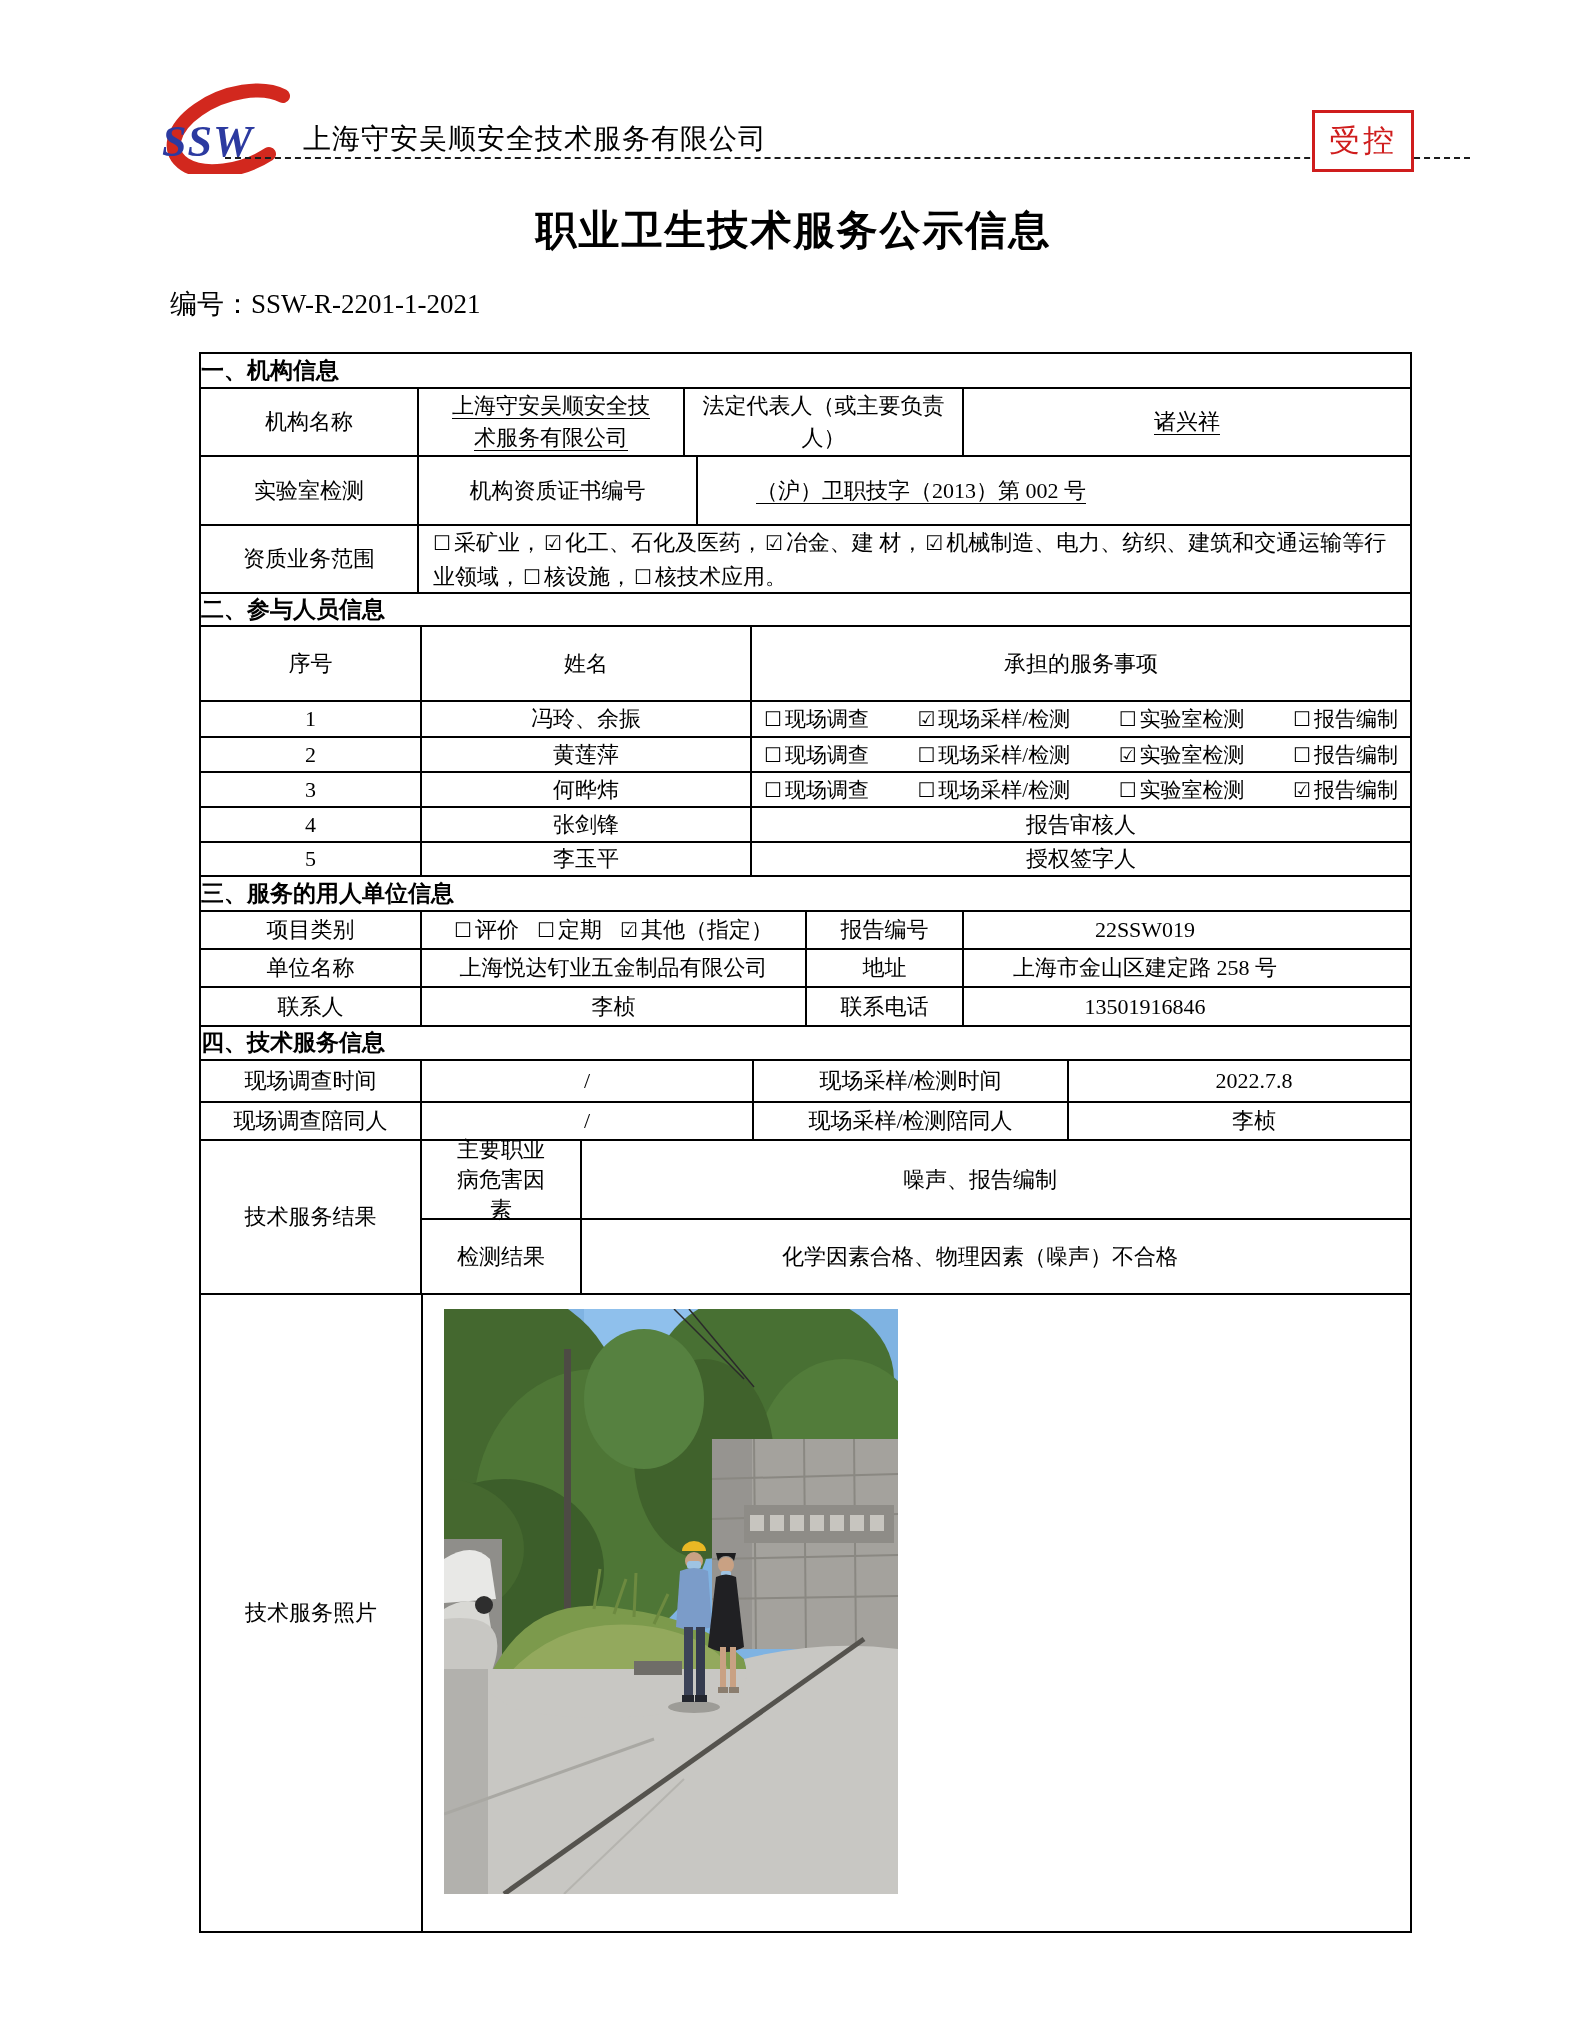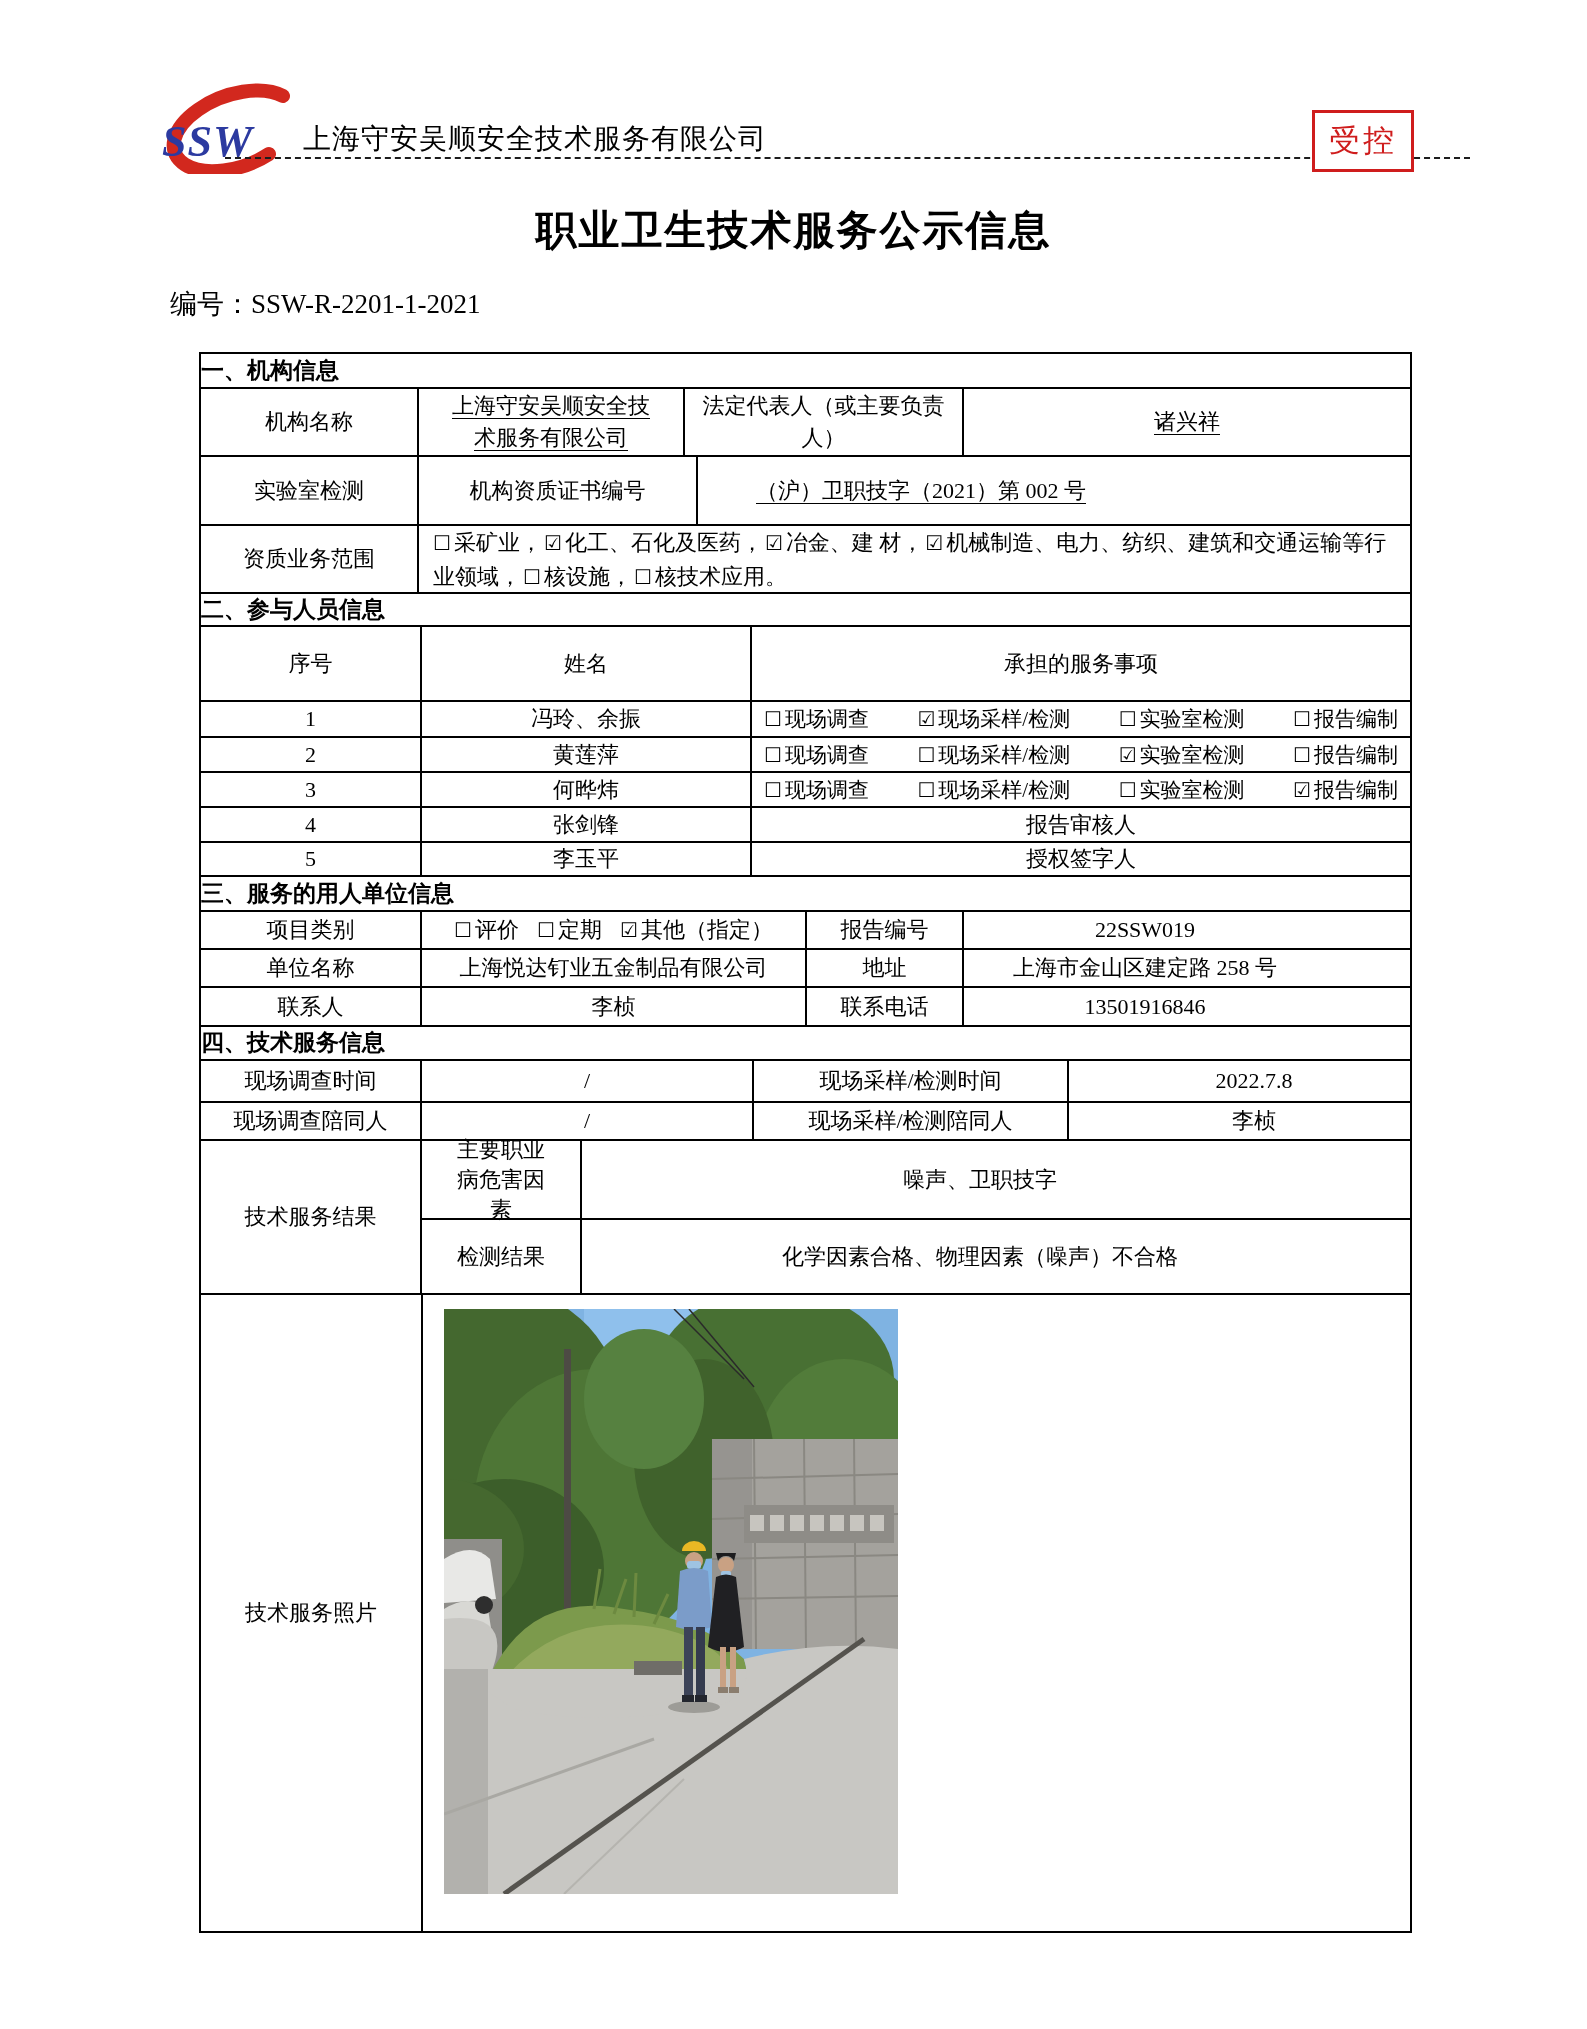--- a/index.html
+++ b/index.html
@@ -90,21 +90,21 @@
       <div class="td s1c3">法定代表人（或主要负责人）</div>
       <div class="td s1c4">
           <span class="u">诸兴祥</span>
         </div>
     </div>
 
     <div class="tr" style="height:69px">
       <div class="td s1c1">实验室检测</div>
       <div class="td s1c3">机构资质证书编号</div>
       <div class="td s1c4">
-          <span class="u">（沪）卫职技字（2021）第 002 号</span>
+          <span class="u">（沪）卫职技字（2013）第 002 号</span>
         </div>
     </div>
 
     <div class="tr" style="height:68px">
       <div class="td scopeL">资质业务范围</div>
       <div class="td scopeV">
         <span class="seg"><span class="box">☐</span><span>采矿业，</span></span><span class="seg"><span class="box">☑</span><span>化工、石化及医药，</span></span><span class="seg"><span class="box">☑</span><span>冶金、建 材，</span></span><span class="seg"><span class="box">☑</span><span>机械制造、电力、纺织、建筑和交通运输等行业领域，</span></span><span class="seg"><span class="box">☐</span><span>核设施，</span></span><span class="seg"><span class="box">☐</span><span>核技术应用。</span></span>
       </div>
     </div>
 
@@ -208,21 +208,21 @@
       <div class="td s4c2">/</div>
       <div class="td s4c3">现场采样/检测陪同人</div>
       <div class="td s4c4">李桢</div>
     </div>
 
     <div class="tr" style="height:154px">
       <div class="td resL">技术服务结果</div>
       <div class="resCol">
         <div class="subrow subrow1">
           <div class="resSub">主要职业病危害因素</div>
-          <div class="resVal">噪声、卫职技字</div>
+          <div class="resVal">噪声、报告编制</div>
         </div>
         <div class="subrow subrow2">
           <div class="resSub" style="border-bottom:none">检测结果</div>
           <div class="resVal">化学因素合格、物理因素（噪声）不合格</div>
         </div>
       </div>
     </div>
 
     <div class="tr" style="height:636px">
       <div class="td phL">技术服务照片</div>

